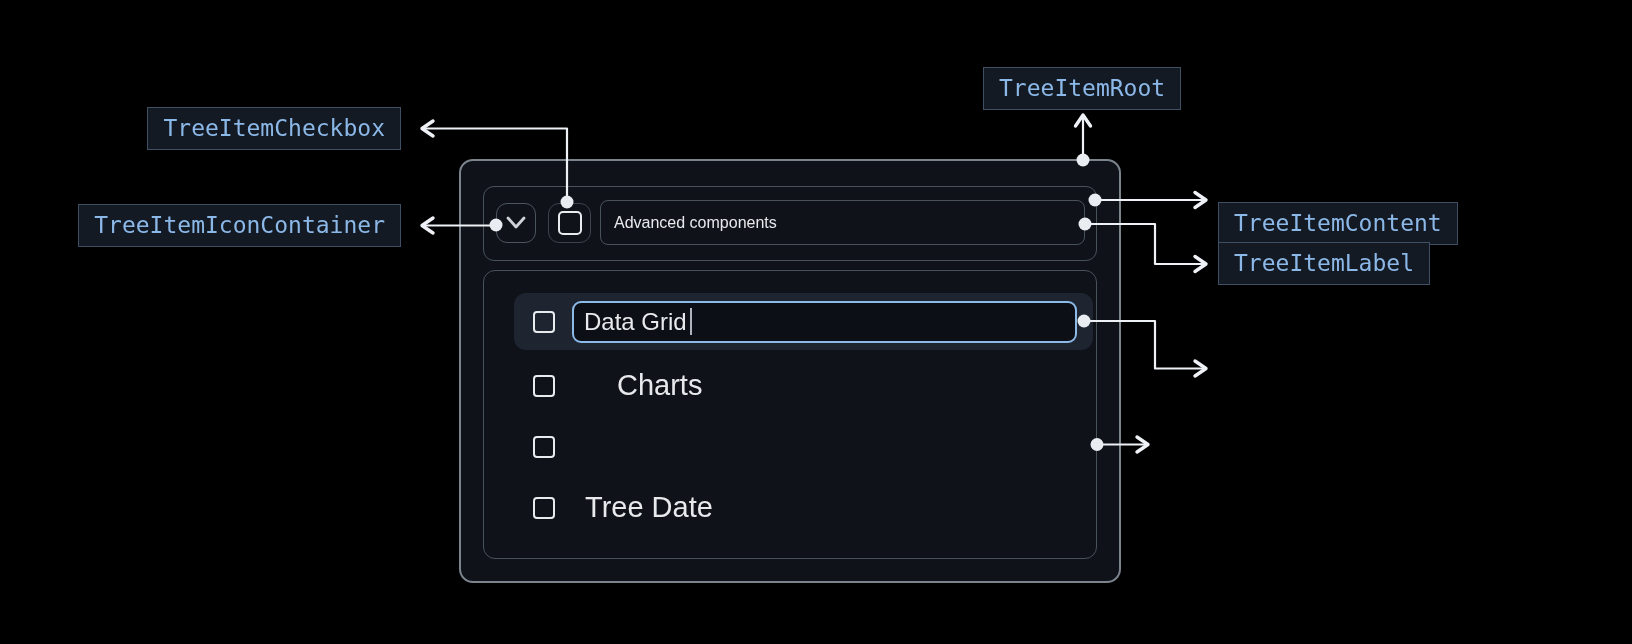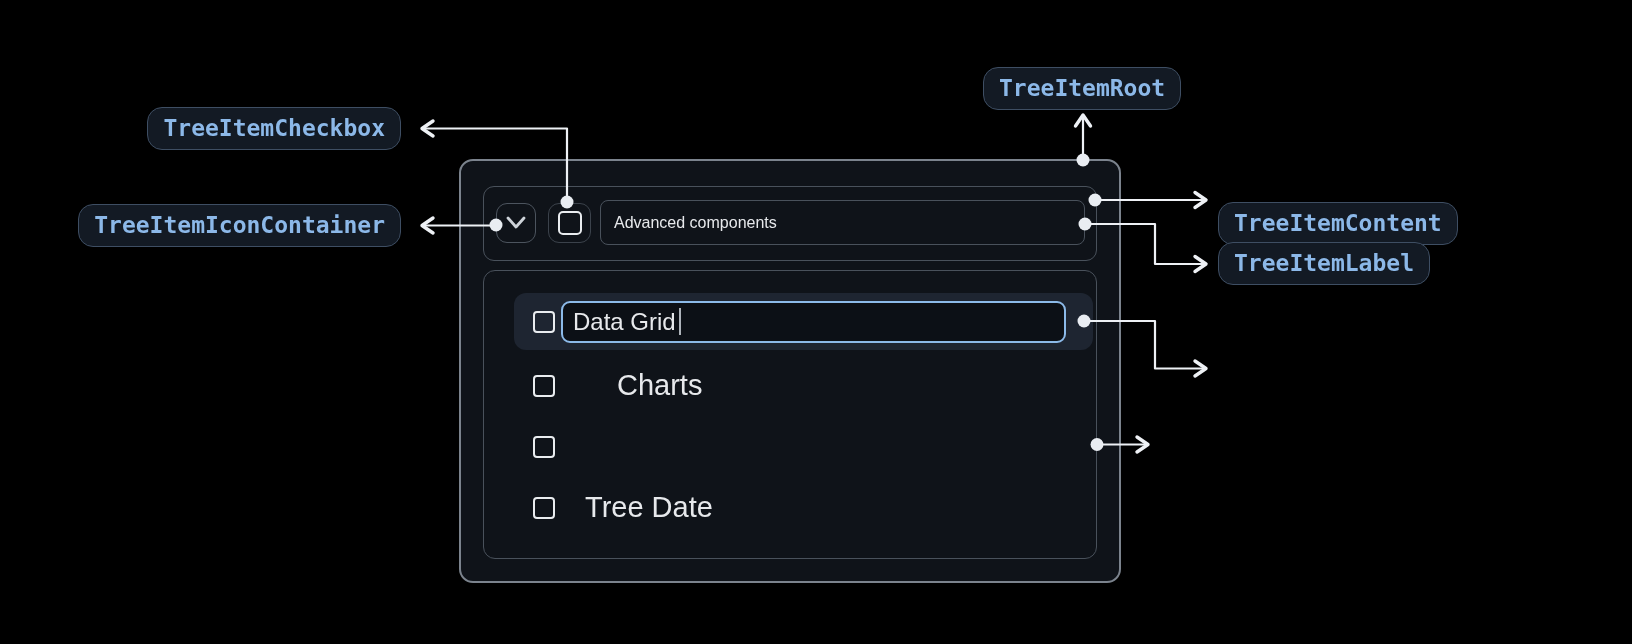--- a/index.html
+++ b/index.html
@@ -67,21 +67,21 @@
   .row-plain   { background: transparent; }
   .row .row-cb {
     width: 22px; height: 22px; margin-left: 19px; flex: none;
     border: 2.5px solid #e9ecef; border-radius: 4px; box-sizing: border-box;
   }
   .row-label {
     margin-left: 30px;
     color: #e7e9ec; font-size: 29px; white-space: nowrap;
   }
   .label-input {
-    margin-left: 6px;
+    margin-left: 17px;
     width: 505px; height: 42px;
     background: #0c1016;
     border: 2.5px solid #8cbae9;
     border-radius: 9px;
     box-sizing: border-box;
     display: flex; align-items: center;
     padding-left: 10px;
     color: #e7e9ec; font-size: 24px;
     cursor: text;
   }
@@ -91,27 +91,26 @@
     margin-left: 3px;
     background: #aeb4bb;
   }
 
   
   .chip {
     position: absolute;
     padding: 7px 15px;
     background: #131a24;
     border: 1.5px solid #3e4e63;
-    border-radius: 15px;
+    border-radius: 0;
     color: #8cb8e8;
     font-family: "DejaVu Sans Mono", "Liberation Mono", monospace;
     font-size: 23px;
     line-height: 27px;
     white-space: nowrap;
-    font-weight: bold;
   }
 
   
   .connectors {
     position: absolute; left: 0; top: 0;
     width: 1632px; height: 644px;
     pointer-events: none;
     z-index: 5;
   }
   .connectors path, .connectors polyline {

